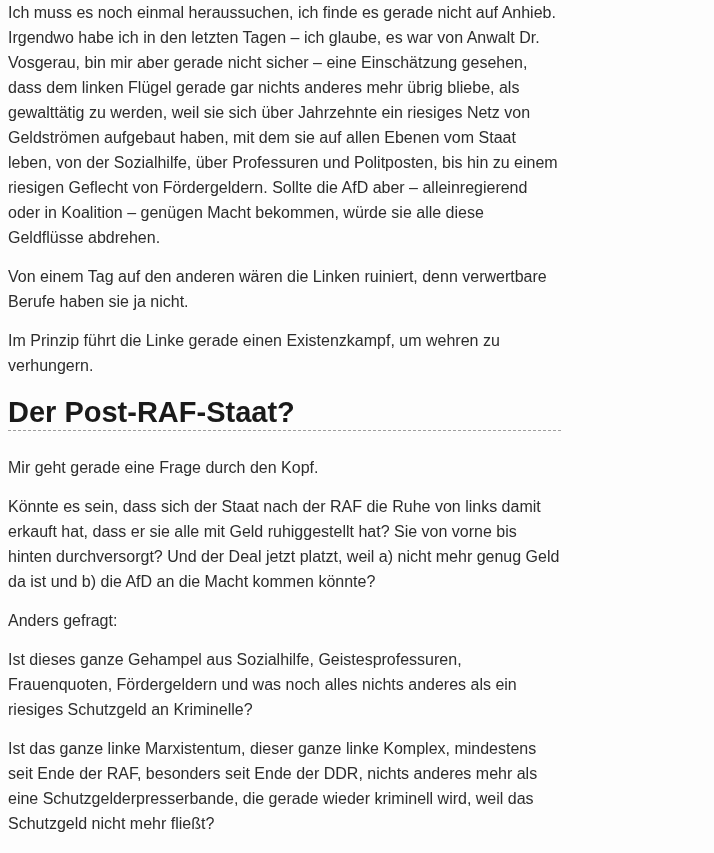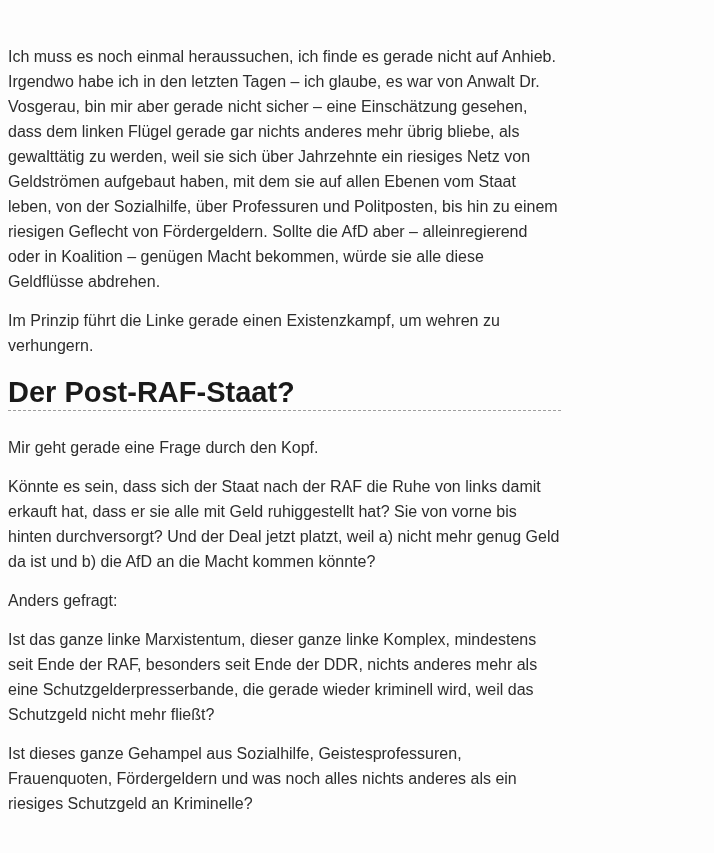--- a/index.html
+++ b/index.html
@@ -13,42 +13,42 @@
     background: var(--bg, #fdfdfd);
     font-family: "Liberation Sans", sans-serif;
   }
   .article {
     box-sizing: border-box;
     width: 566px;
     padding: 0 5px 0 8px;
     font-size: 16px;
     line-height: 25px;
     color: var(--text, #2d2d2d);
-    margin-top: 44px;
   }
   .article p {
     margin: 0 0 14px 0;
   }
   .section-heading {
     font-size: 29px;
     line-height: 28px;
     font-weight: bold;
     color: var(--heading, #1a1a1a);
     margin: 20px 0 24px 0;
     padding-bottom: 4px;
     border-bottom: 1px dashed var(--divider, #9e9e9e);
   }
 </style>
 </head>
 <body>
 
 <main class="article">
   <p>Ich muss es noch einmal heraussuchen, ich finde es gerade nicht auf Anhieb. Irgendwo habe ich in den letzten Tagen – ich glaube, es war von Anwalt Dr. Vosgerau, bin mir aber gerade nicht sicher – eine Einschätzung gesehen, dass dem linken Flügel gerade gar nichts anderes mehr übrig bliebe, als gewalttätig zu werden, weil sie sich über Jahrzehnte ein riesiges Netz von Geldströmen aufgebaut haben, mit dem sie auf allen Ebenen vom Staat leben, von der Sozialhilfe, über Professuren und Politposten, bis hin zu einem riesigen Geflecht von Fördergeldern. Sollte die AfD aber – alleinregierend oder in Koalition – genügen Macht bekommen, würde sie alle diese Geldflüsse abdrehen.</p>
+  <p>Von einem Tag auf den anderen wären die Linken ruiniert, denn verwertbare Berufe haben sie ja nicht.</p>
   <p>Im Prinzip führt die Linke gerade einen Existenzkampf, um wehren zu verhungern.</p>
 
   <h2 class="section-heading">Der Post-RAF-Staat?</h2>
 
   <p>Mir geht gerade eine Frage durch den Kopf.</p>
   <p>Könnte es sein, dass sich der Staat nach der RAF die Ruhe von links damit erkauft hat, dass er sie alle mit Geld ruhiggestellt hat? Sie von vorne bis hinten durchversorgt? Und der Deal jetzt platzt, weil a) nicht mehr genug Geld da ist und b) die AfD an die Macht kommen könnte?</p>
   <p>Anders gefragt:</p>
+  <p>Ist dieses ganze Gehampel aus Sozialhilfe, Geistesprofessuren, Frauenquoten, Fördergeldern und was noch alles nichts anderes als ein riesiges Schutzgeld an Kriminelle?</p>
   <p>Ist das ganze linke Marxistentum, dieser ganze linke Komplex, mindestens seit Ende der RAF, besonders seit Ende der DDR, nichts anderes mehr als eine Schutzgelderpresserbande, die gerade wieder kriminell wird, weil das Schutzgeld nicht mehr fließt?</p>
-  <p>Ist dieses ganze Gehampel aus Sozialhilfe, Geistesprofessuren, Frauenquoten, Fördergeldern und was noch alles nichts anderes als ein riesiges Schutzgeld an Kriminelle?</p>
 </main>
 
 </body></html>

